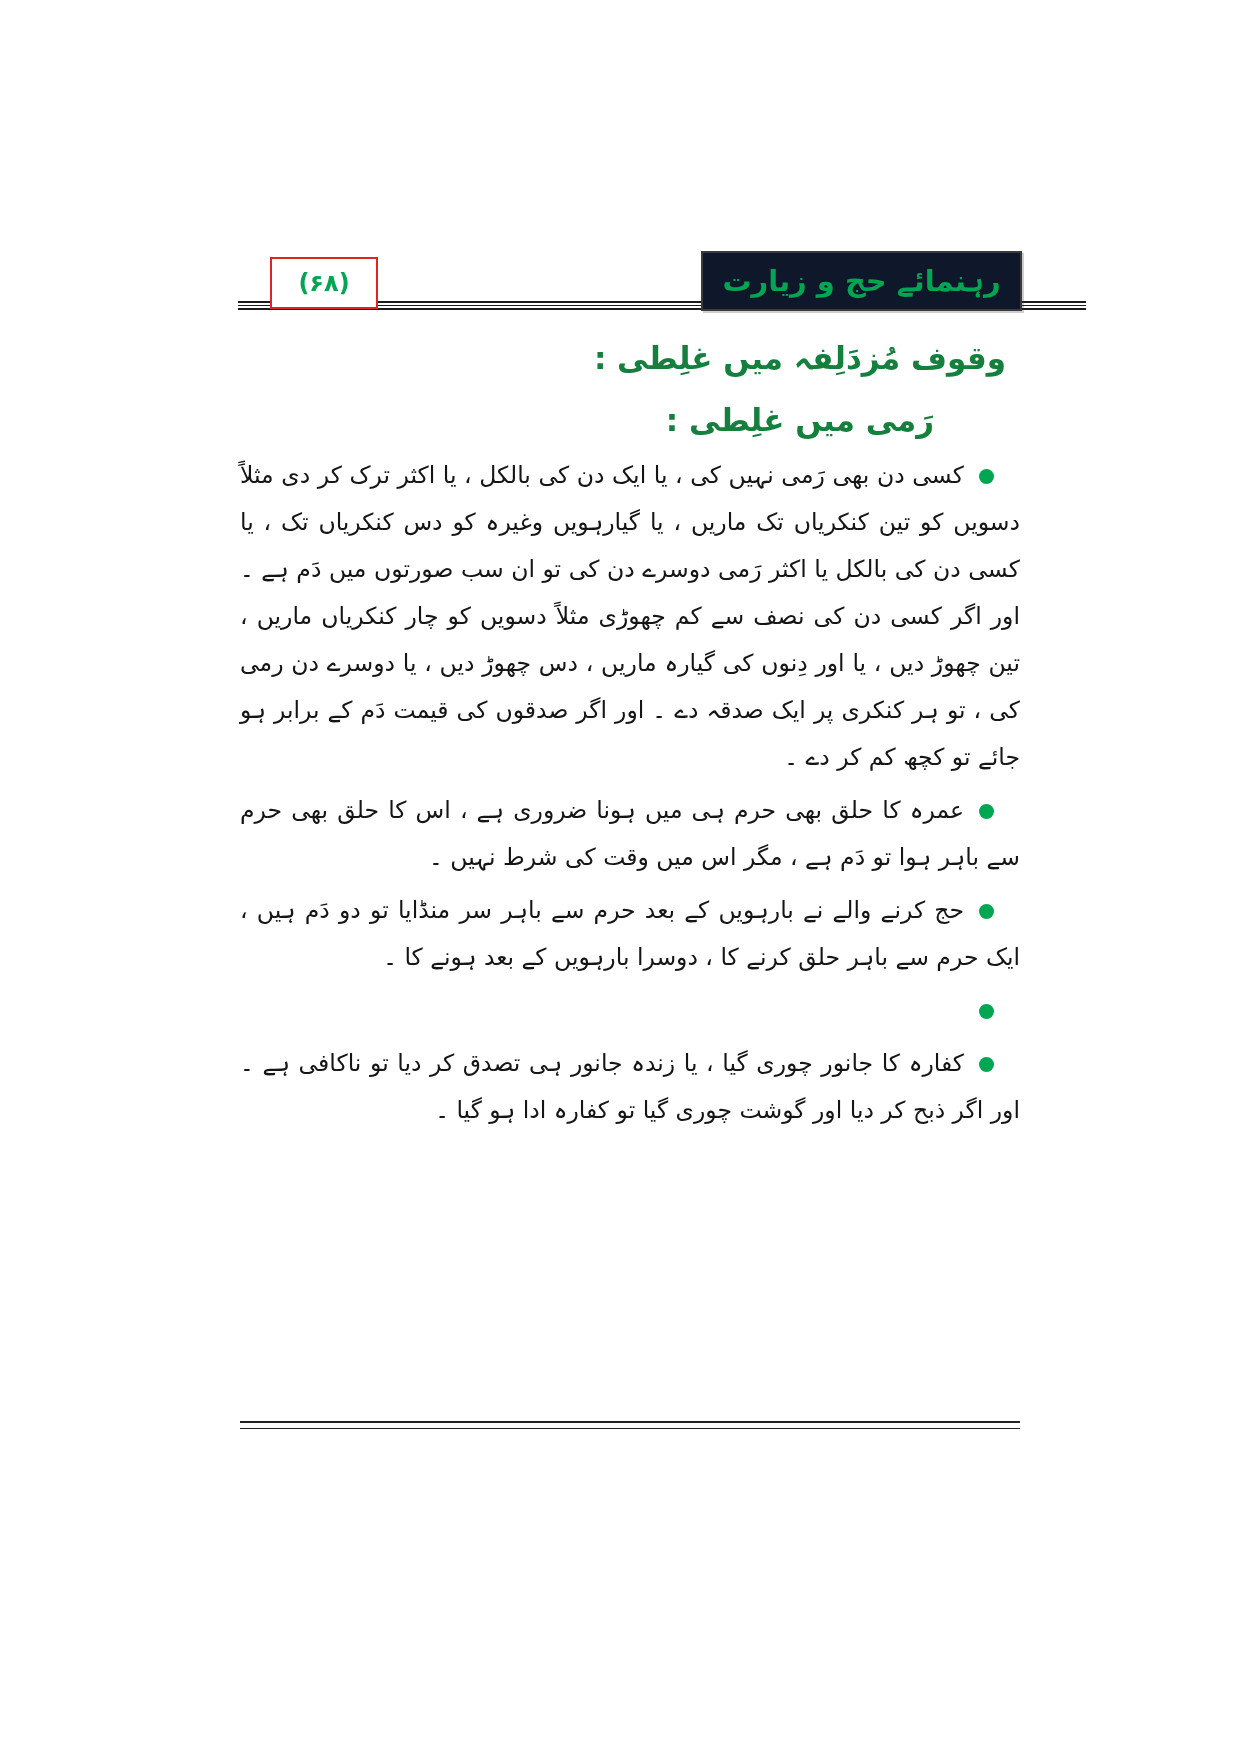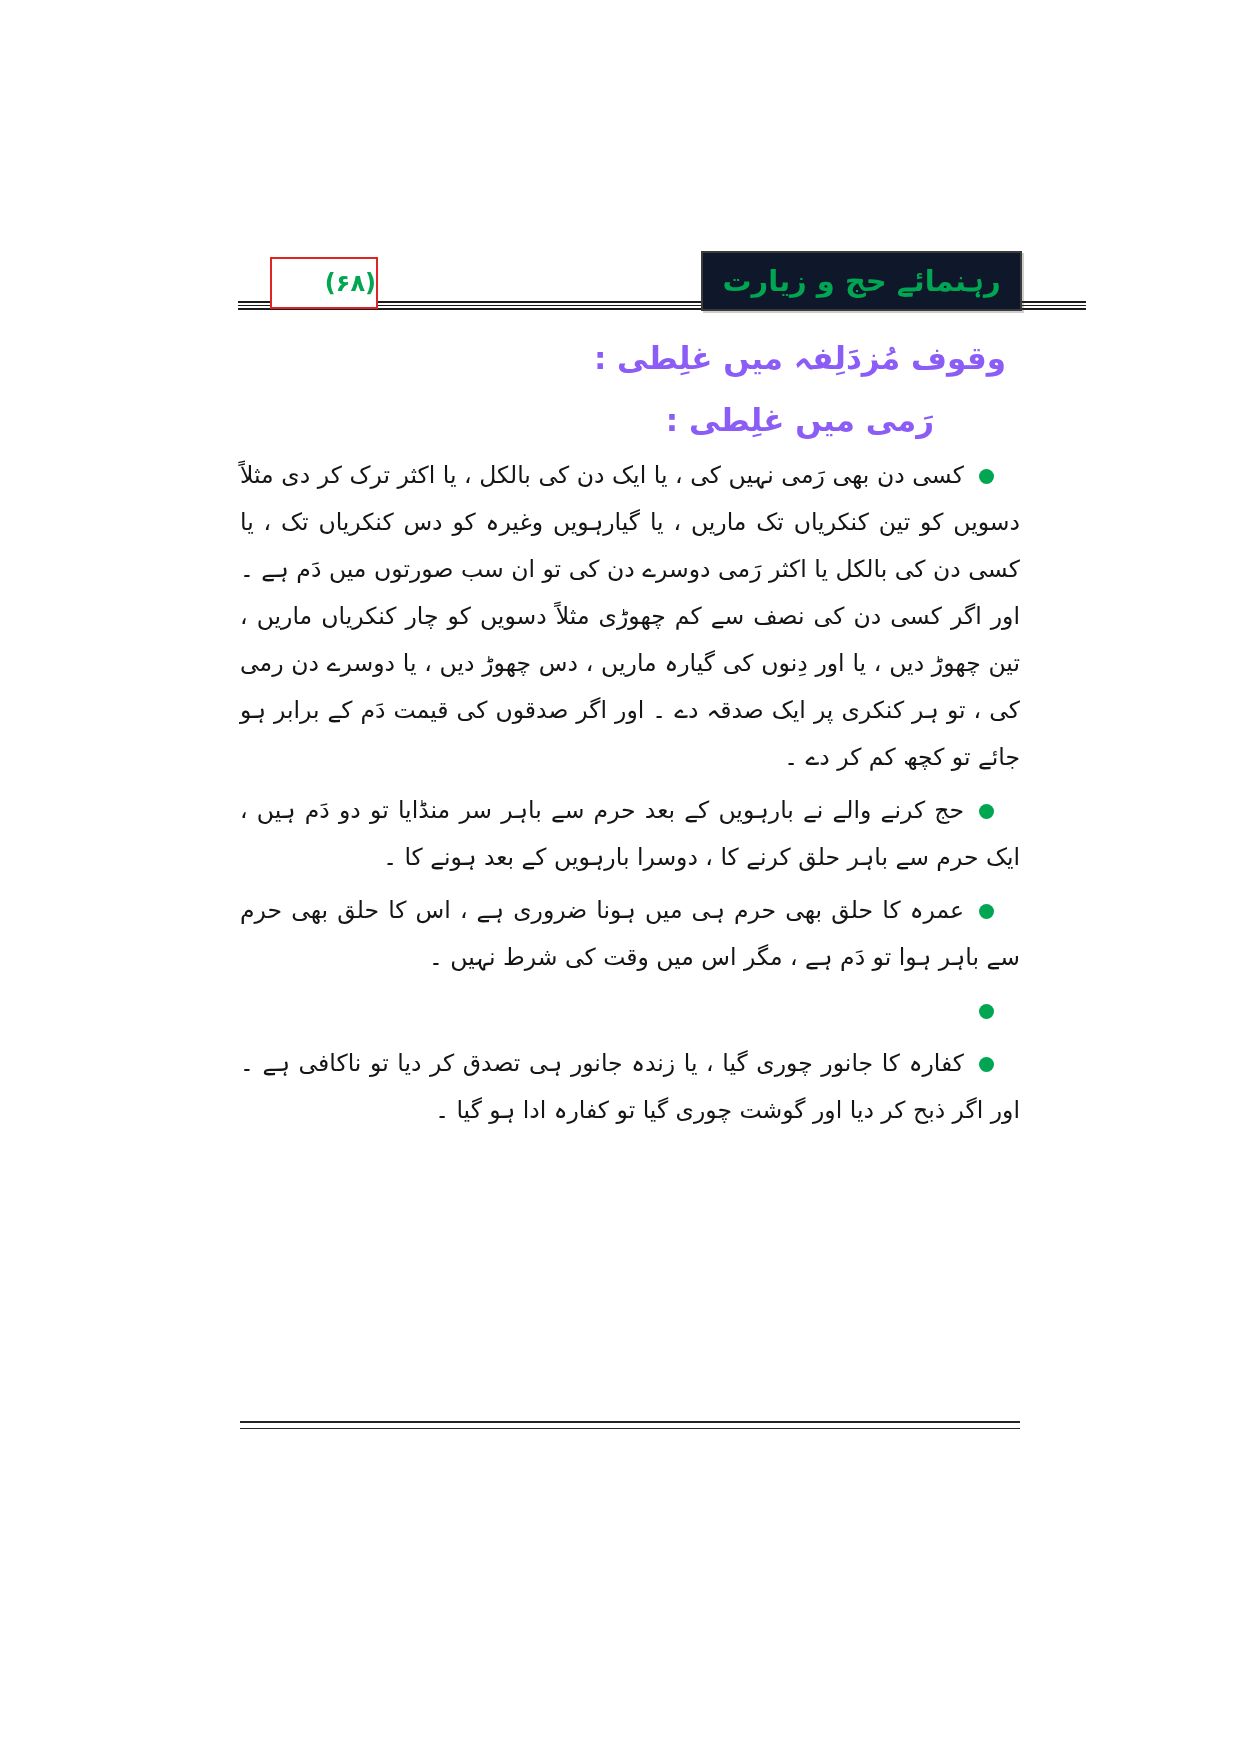--- a/index.html
+++ b/index.html
@@ -14,41 +14,41 @@
     background:linear-gradient(to bottom,
       #1c1c1c 0px,#1c1c1c 1.5px,
       #ffffff 1.5px,#ffffff 3.6px,
       #1c1c1c 3.6px,#1c1c1c 5px,
       #ffffff 5px,#ffffff 7.4px,
       #1c1c1c 7.4px,#1c1c1c 9px);
   }
   .page-num-box{
     position:absolute;left:270px;top:257px;width:104px;height:48px;
     background:#ffffff;border:2px solid #e02424;z-index:2;
-    display:flex;align-items:center;justify-content:flex-end;
+    display:flex;align-items:center;justify-content:center;
     font-size:24px;font-weight:bold;color:#00a651;
   }
   .title-box{
     position:absolute;left:701px;top:251px;width:317px;height:56px;
     background:#0f172a;border:2px solid #3b3b3b;z-index:2;
     box-shadow:2px 2px 0 rgba(60,60,60,.25);
     display:flex;align-items:center;justify-content:center;
     direction:rtl;font-size:29px;font-weight:bold;color:#00a651;
     white-space:nowrap;
   }
   
   .content{
     position:absolute;left:240px;top:322px;width:780px;
     direction:rtl;
   }
   .section-heading{
     width:440px;              
     margin:10px 0 6px 340px;
     text-align:center;
-    color:#8b5cf6;font-size:31px;font-weight:bold;
+    color:#15803d;font-size:31px;font-weight:bold;
     line-height:52px;white-space:nowrap;
   }
   .bullet-para{
     margin:2px 0 6px 0;
     font-size:23.5px;line-height:47px;
     text-align:justify;text-justify:inter-word;
     text-indent:26px;          
   }
   .bullet-dot{
     display:inline-block;width:15px;height:15px;border-radius:50%;
@@ -70,19 +70,19 @@
 </div>
 
 <div class="title-box">
   <span>رہنمائے حج و زیارت</span>
 </div>
 
 <div class="content" id="content">
     <div class="section-heading">وقوف مُزدَلِفہ میں غلِطی :</div>
     <div class="section-heading">رَمی میں غلِطی :</div>
     <p class="bullet-para"><span class="bullet-dot"></span><span>کسی دن بھی رَمی نہیں کی ، یا ایک دن کی بالکل ، یا اکثر ترک کر دی مثلاً دسویں کو تین کنکریاں تک ماریں ، یا گیارہویں وغیرہ کو دس کنکریاں تک ، یا کسی دن کی بالکل یا اکثر رَمی دوسرے دن کی تو ان سب صورتوں میں دَم ہے ۔ اور اگر کسی دن کی نصف سے کم چھوڑی مثلاً دسویں کو چار کنکریاں ماریں ، تین چھوڑ دیں ، یا اور دِنوں کی گیارہ ماریں ، دس چھوڑ دیں ، یا دوسرے دن رمی کی ، تو ہر کنکری پر ایک صدقہ دے ۔ اور اگر صدقوں کی قیمت دَم کے برابر ہو جائے تو کچھ کم کر دے ۔</span></p>
+    <p class="bullet-para"><span class="bullet-dot"></span><span>عمرہ کا حلق بھی حرم ہی میں ہونا ضروری ہے ، اس کا حلق بھی حرم سے باہر ہوا تو دَم ہے ، مگر اس میں وقت کی شرط نہیں ۔</span></p>
     <p class="bullet-para"><span class="bullet-dot"></span><span>حج کرنے والے نے بارہویں کے بعد حرم سے باہر سر منڈایا تو دو دَم ہیں ، ایک حرم سے باہر حلق کرنے کا ، دوسرا بارہویں کے بعد ہونے کا ۔</span></p>
-    <p class="bullet-para"><span class="bullet-dot"></span><span>عمرہ کا حلق بھی حرم ہی میں ہونا ضروری ہے ، اس کا حلق بھی حرم سے باہر ہوا تو دَم ہے ، مگر اس میں وقت کی شرط نہیں ۔</span></p>
     <p class="bullet-para"><span class="bullet-dot"></span></p>
     <p class="bullet-para"><span class="bullet-dot"></span><span>کفارہ کا جانور چوری گیا ، یا زندہ جانور ہی تصدق کر دیا تو ناکافی ہے ۔ اور اگر ذبح کر دیا اور گوشت چوری گیا تو کفارہ ادا ہو گیا ۔</span></p>
   </div>
 
 <div class="footer-rule"></div>
 
 </body></html>

